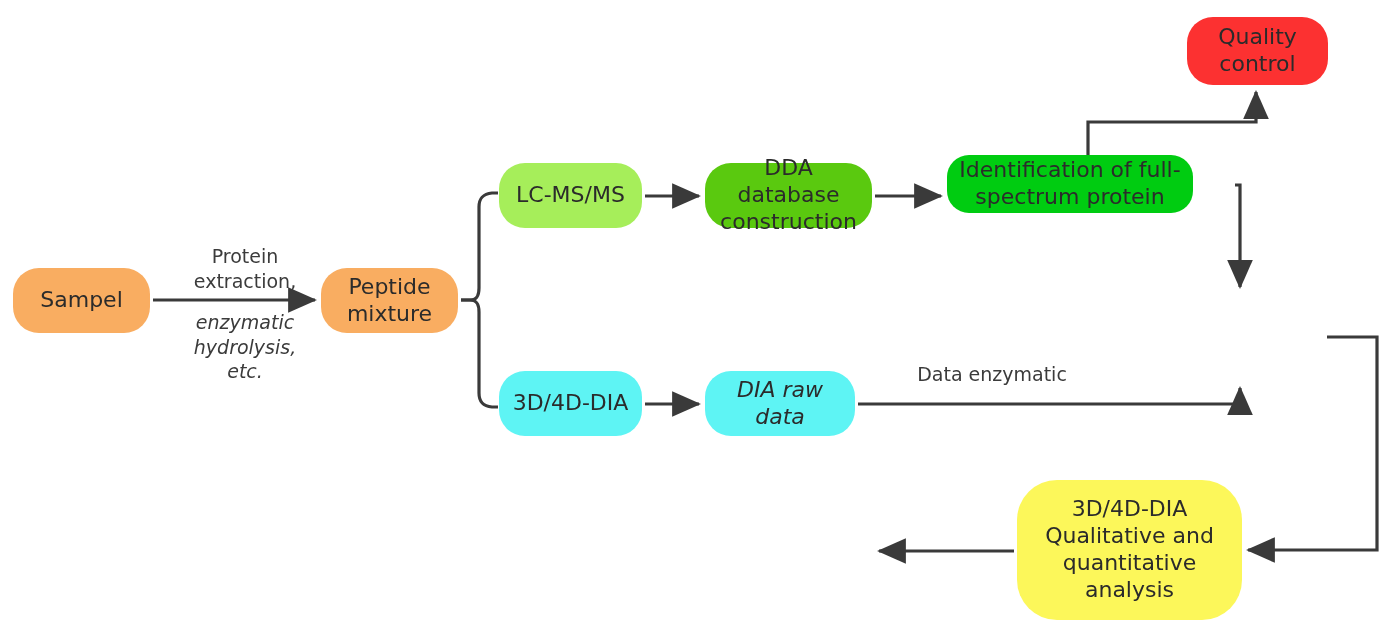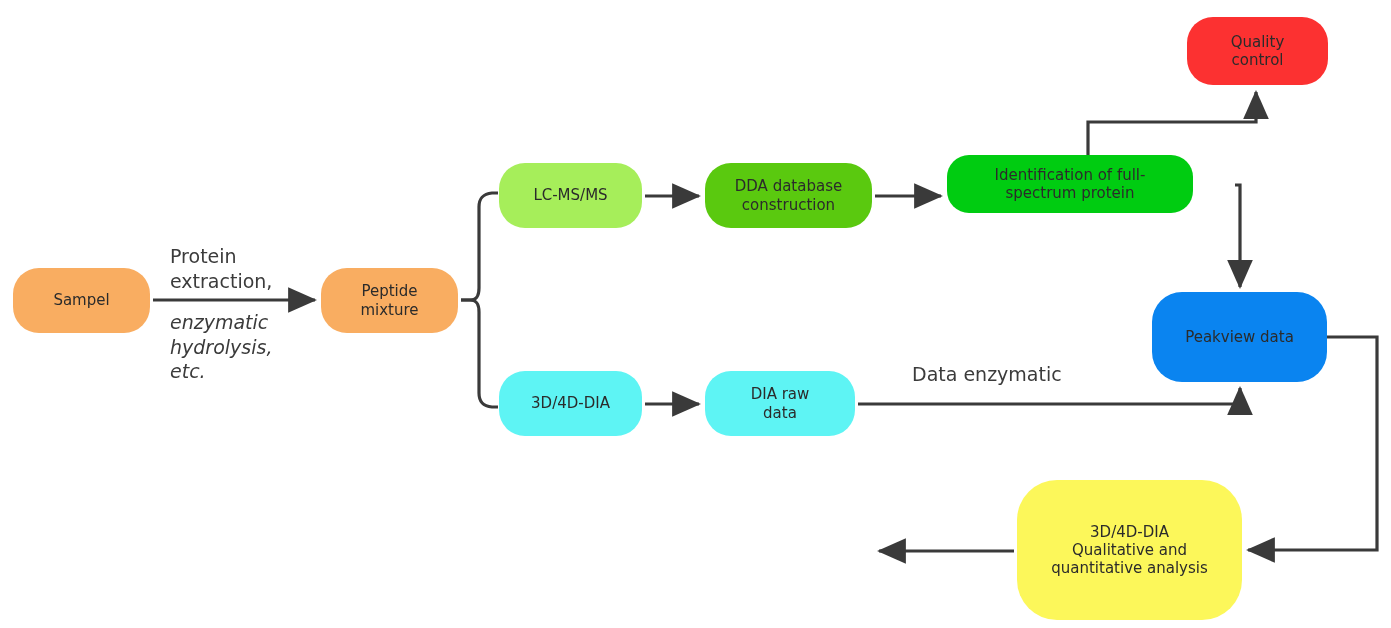--- a/index.html
+++ b/index.html
@@ -25,36 +25,36 @@
     height: 628px;
   }
   .node {
     position: absolute;
     box-sizing: border-box;
     display: flex;
     align-items: center;
     justify-content: center;
     text-align: center;
     color: #2b2b2b;
-    font-size: 15px;
+    font-size: 22px;
     line-height: 1.22;
     padding: 2px 8px;
     z-index: 3;
     border-radius: 26px;
   }
   .node-label {
     display: block;
     white-space: pre-line;
   }
   .edge-label {
     position: absolute;
     color: #3b3b3b;
     font-size: 19px;
     line-height: 1.3;
-    text-align: left;
+    text-align: center;
     white-space: pre-line;
     z-index: 4;
   }
 </style>
 </head>
 <body>
 
 <div id="canvas">
 
   <svg id="flow-svg" viewBox="0 0 1391 628" xmlns="http://www.w3.org/2000/svg">
@@ -124,28 +124,25 @@
 
   <div class="node" style="left:1187px; top:17px; width:141px; height:68px; background:#FC3131;">
     <span class="node-label">Quality
 control</span>
   </div>
 
   <div class="node" style="left:499px; top:371px; width:143px; height:65px; background:#5EF4F4;">
     <span class="node-label">3D/4D-DIA</span>
   </div>
 
-  <div class="node" style="left:705px; top:371px; width:150px; height:65px; background:#5EF4F4;">
+  <div class="node" style="left:705px; top:371px; width:150px; height:65px; background:#5EF4F4;font-style:italic;">
     <span class="node-label">DIA raw
 data</span>
   </div>
 
-  <div class="node" style="left:1152px; top:292px; width:175px; height:90px; background:#0A84F0; border-radius:30px;">
-    <span class="node-label">Peakview data</span>
-  </div>
 
   <div class="node" style="left:1017px; top:480px; width:225px; height:140px; background:#FCF75A; border-radius:40px;">
     <span class="node-label">3D/4D-DIA
 Qualitative and
 quantitative analysis</span>
   </div>
 
 
   <div class="edge-label" style="left:170px; top:244px; width:150px;">Protein
 extraction,</div>

